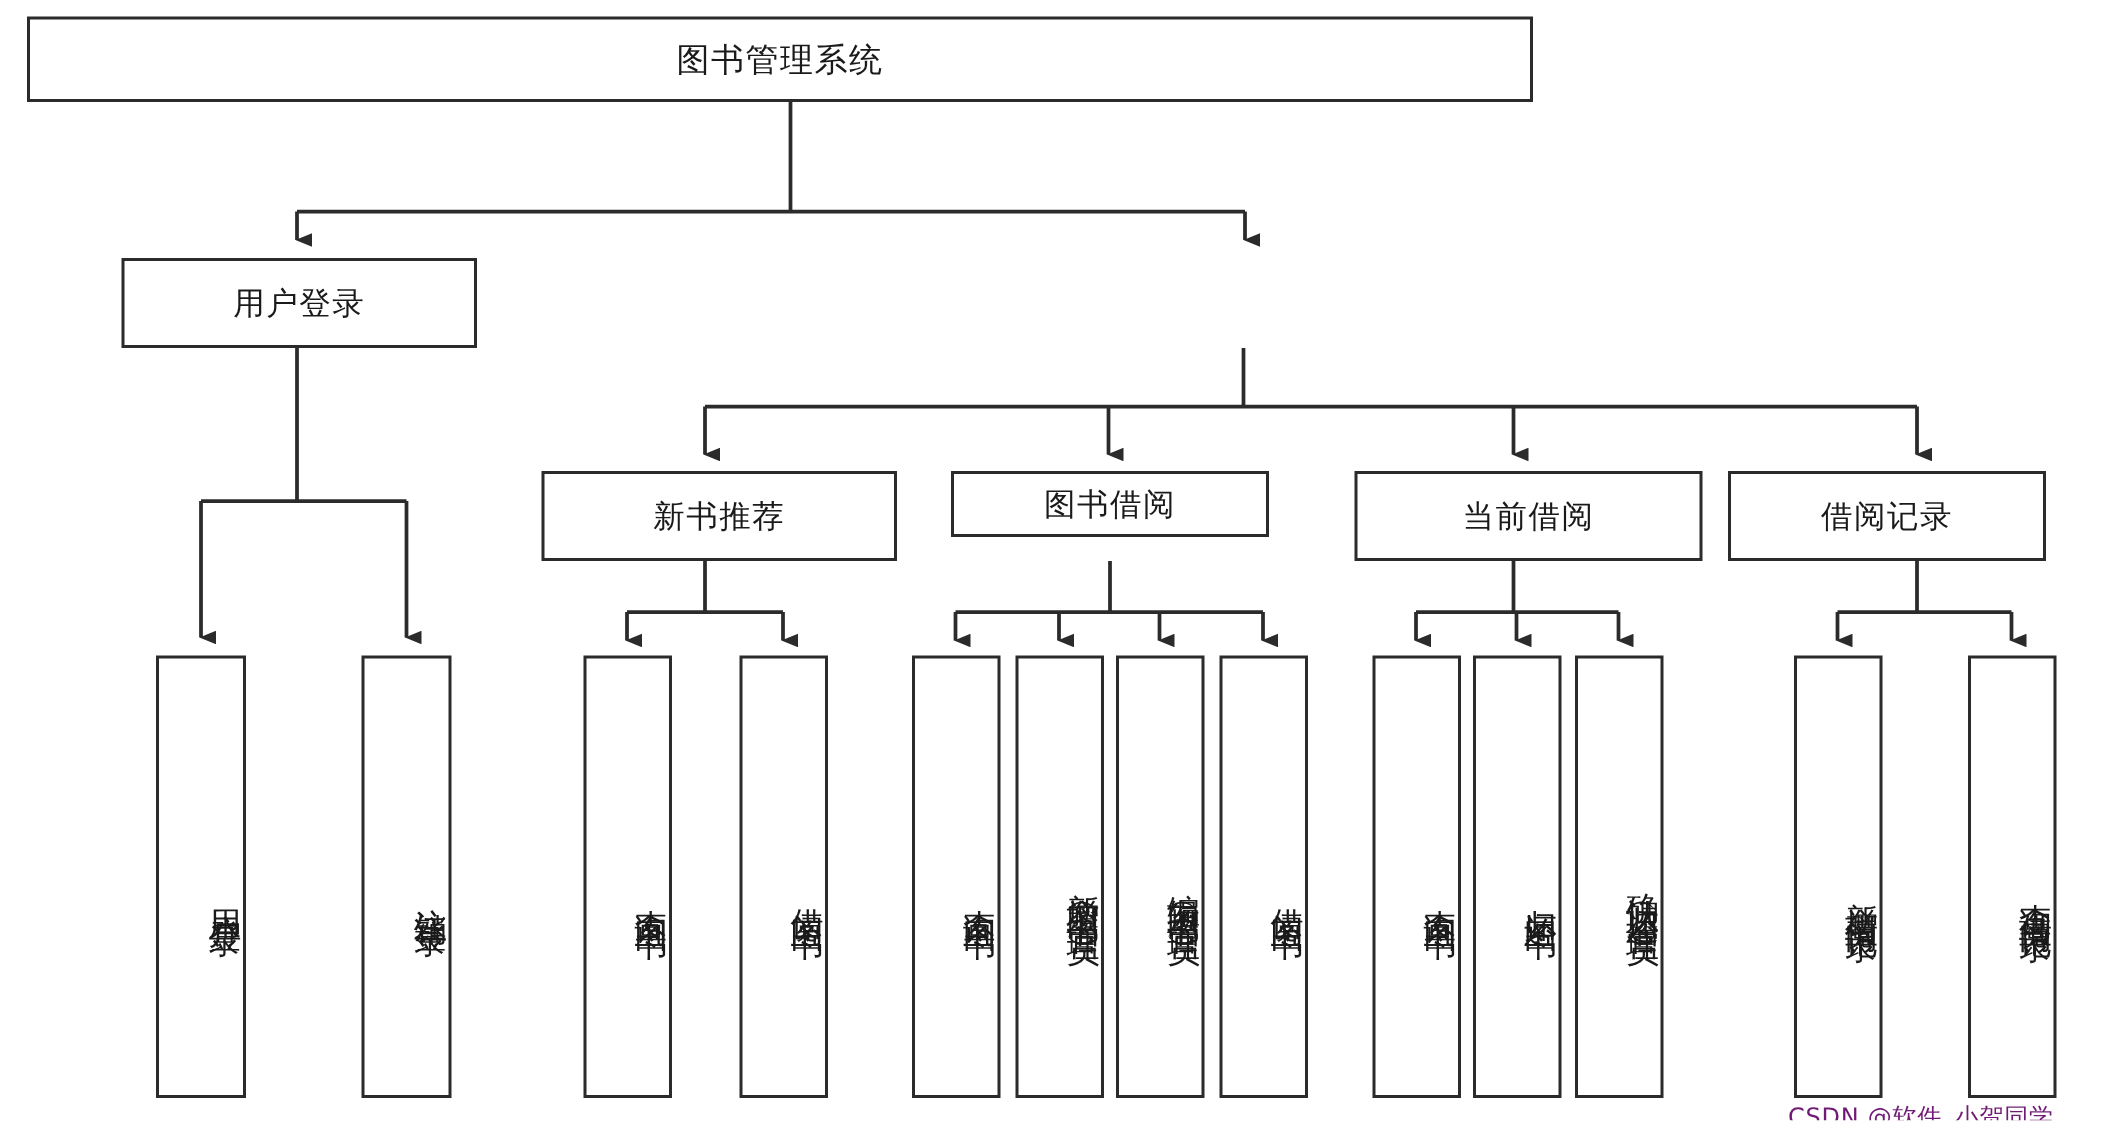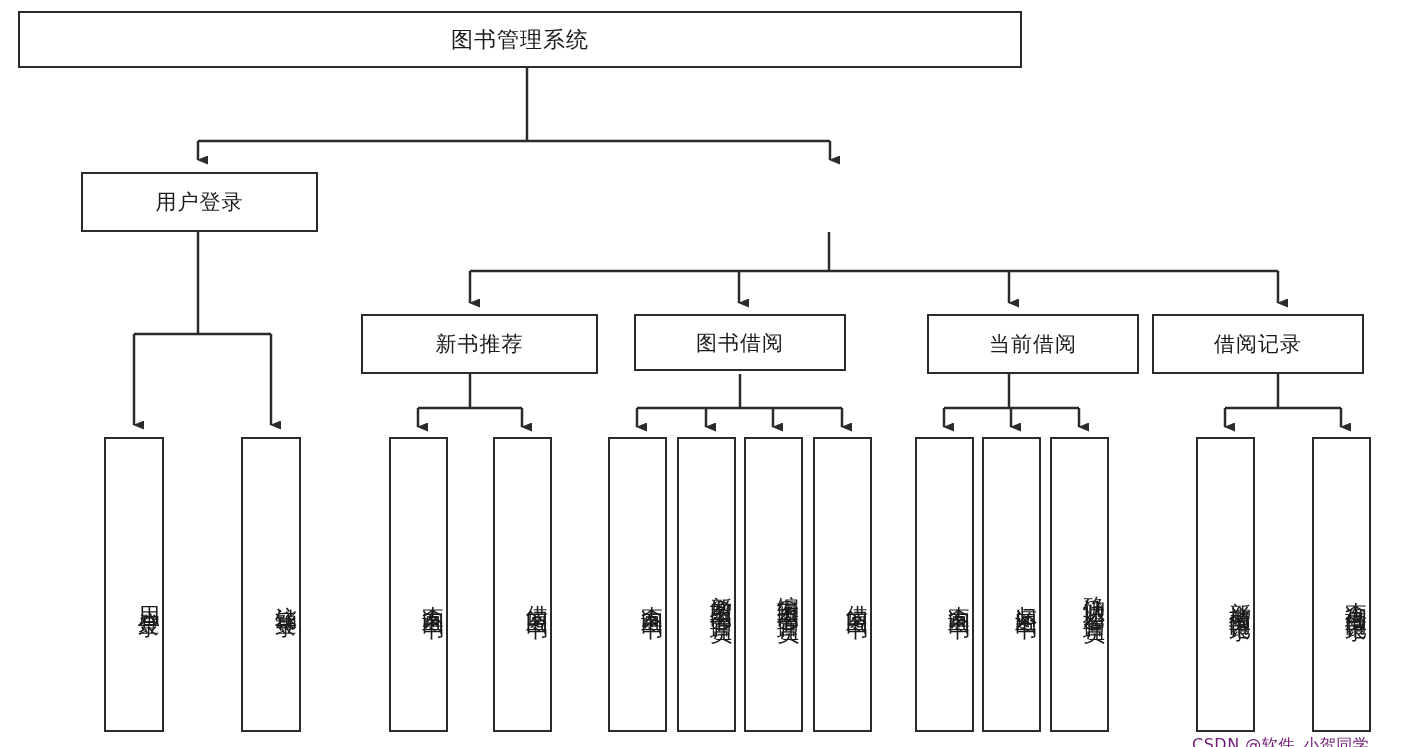--- a/index.html
+++ b/index.html
@@ -124,22 +124,22 @@
       <path d="M1225,408 L1225,427" marker-end="url(#arrow)"></path>
       <path d="M1341,408 L1341,427" marker-end="url(#arrow)"></path>
     </g>
   </svg>
 
   <div class="node horiz root" style="left:18px; top:11px; width:1004px; height:57px;">图书管理系统</div>
 
   <div class="node horiz" style="left:81px; top:172px; width:237px; height:60px;">用户登录</div>
 
   <div class="node horiz" style="left:361px; top:314px; width:237px; height:60px;">新书推荐</div>
-  <div class="node horiz" style="left:634px; top:314px; width:212px; height:57px;">图书借阅</div>
-  <div class="node horiz" style="left:927px; top:314px; width:212px; height:60px;">当前借阅</div>
+  <div class="node horiz" style="left:634px; top:314px; width:212px; height:44px;">图书借阅</div>
+  <div class="node horiz" style="left:903px; top:314px; width:232px; height:60px;">当前借阅</div>
   <div class="node horiz" style="left:1152px; top:314px; width:212px; height:60px;">借阅记录</div>
 
   <div class="node vert" style="left:104px; top:437px; width:60px; height:295px;">
     <span class="vtext">用户登录</span>
   </div>
   <div class="node vert" style="left:241px; top:437px; width:60px; height:295px;">
     <span class="vtext">注销登录</span>
   </div>
 
   <div class="node vert" style="left:389px; top:437px; width:59px; height:295px;">

